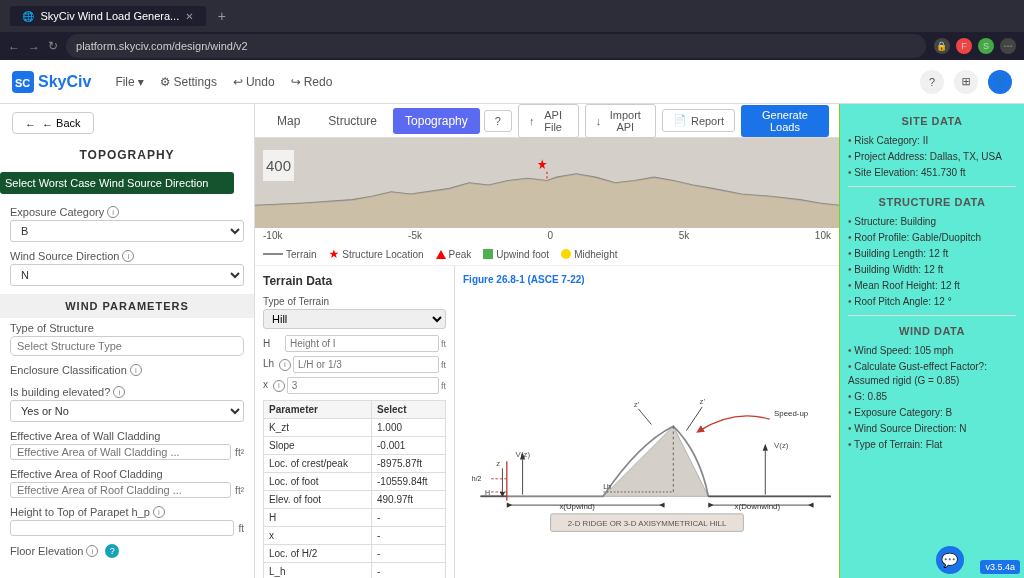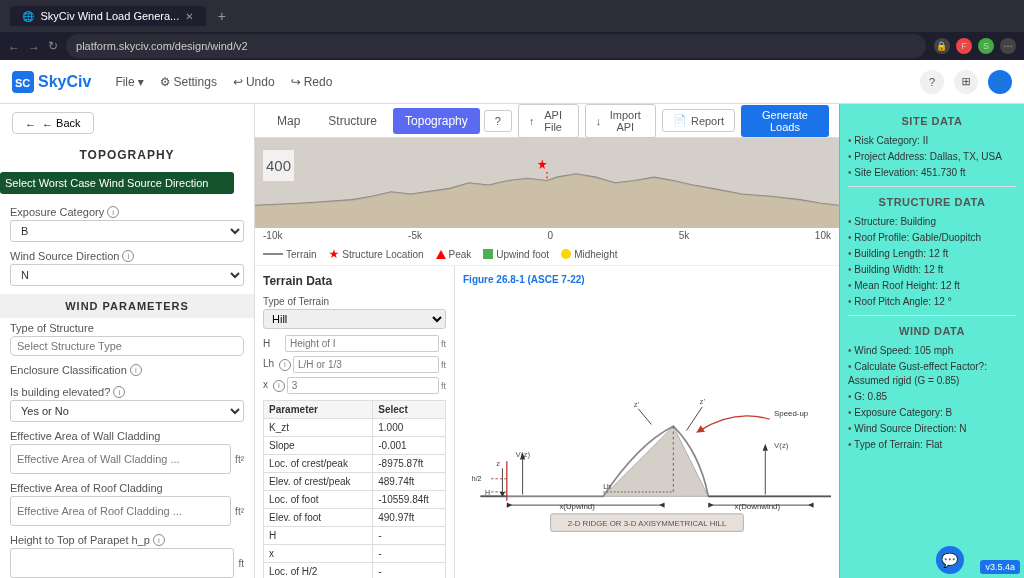--- a/index.html
+++ b/index.html
@@ -165,21 +165,21 @@
       font-size: 11px;
       color: #999;
     }
     .field-input-unit {
       display: flex;
       align-items: center;
       gap: 4px;
     }
     .field-input-unit input {
       flex: 1;
-      padding: 8px 6px;
+      padding: 1px 6px;
       border: 1px solid #ccc;
       border-radius: 3px;
       font-size: 11px;
     }
     .unit-label { font-size: 10px; color: #666; }
 
     
     .center-content {
       flex: 1;
       display: flex;
@@ -671,24 +671,20 @@
                 <td>K_zt</td>
                 <td>1.000</td>
               </tr>
               <tr>
                 <td>Slope</td>
                 <td>-0.001</td>
               </tr>
               <tr>
                 <td>Loc. of crest/peak</td>
                 <td>-8975.87ft</td>
-              </tr>
-              <tr>
-                <td>Elev. of crest/peak</td>
-                <td>489.74ft</td>
               </tr>
               <tr>
                 <td>Loc. of foot</td>
                 <td>-10559.84ft</td>
               </tr>
               <tr>
                 <td>Elev. of foot</td>
                 <td>490.97ft</td>
               </tr>
               <tr>

